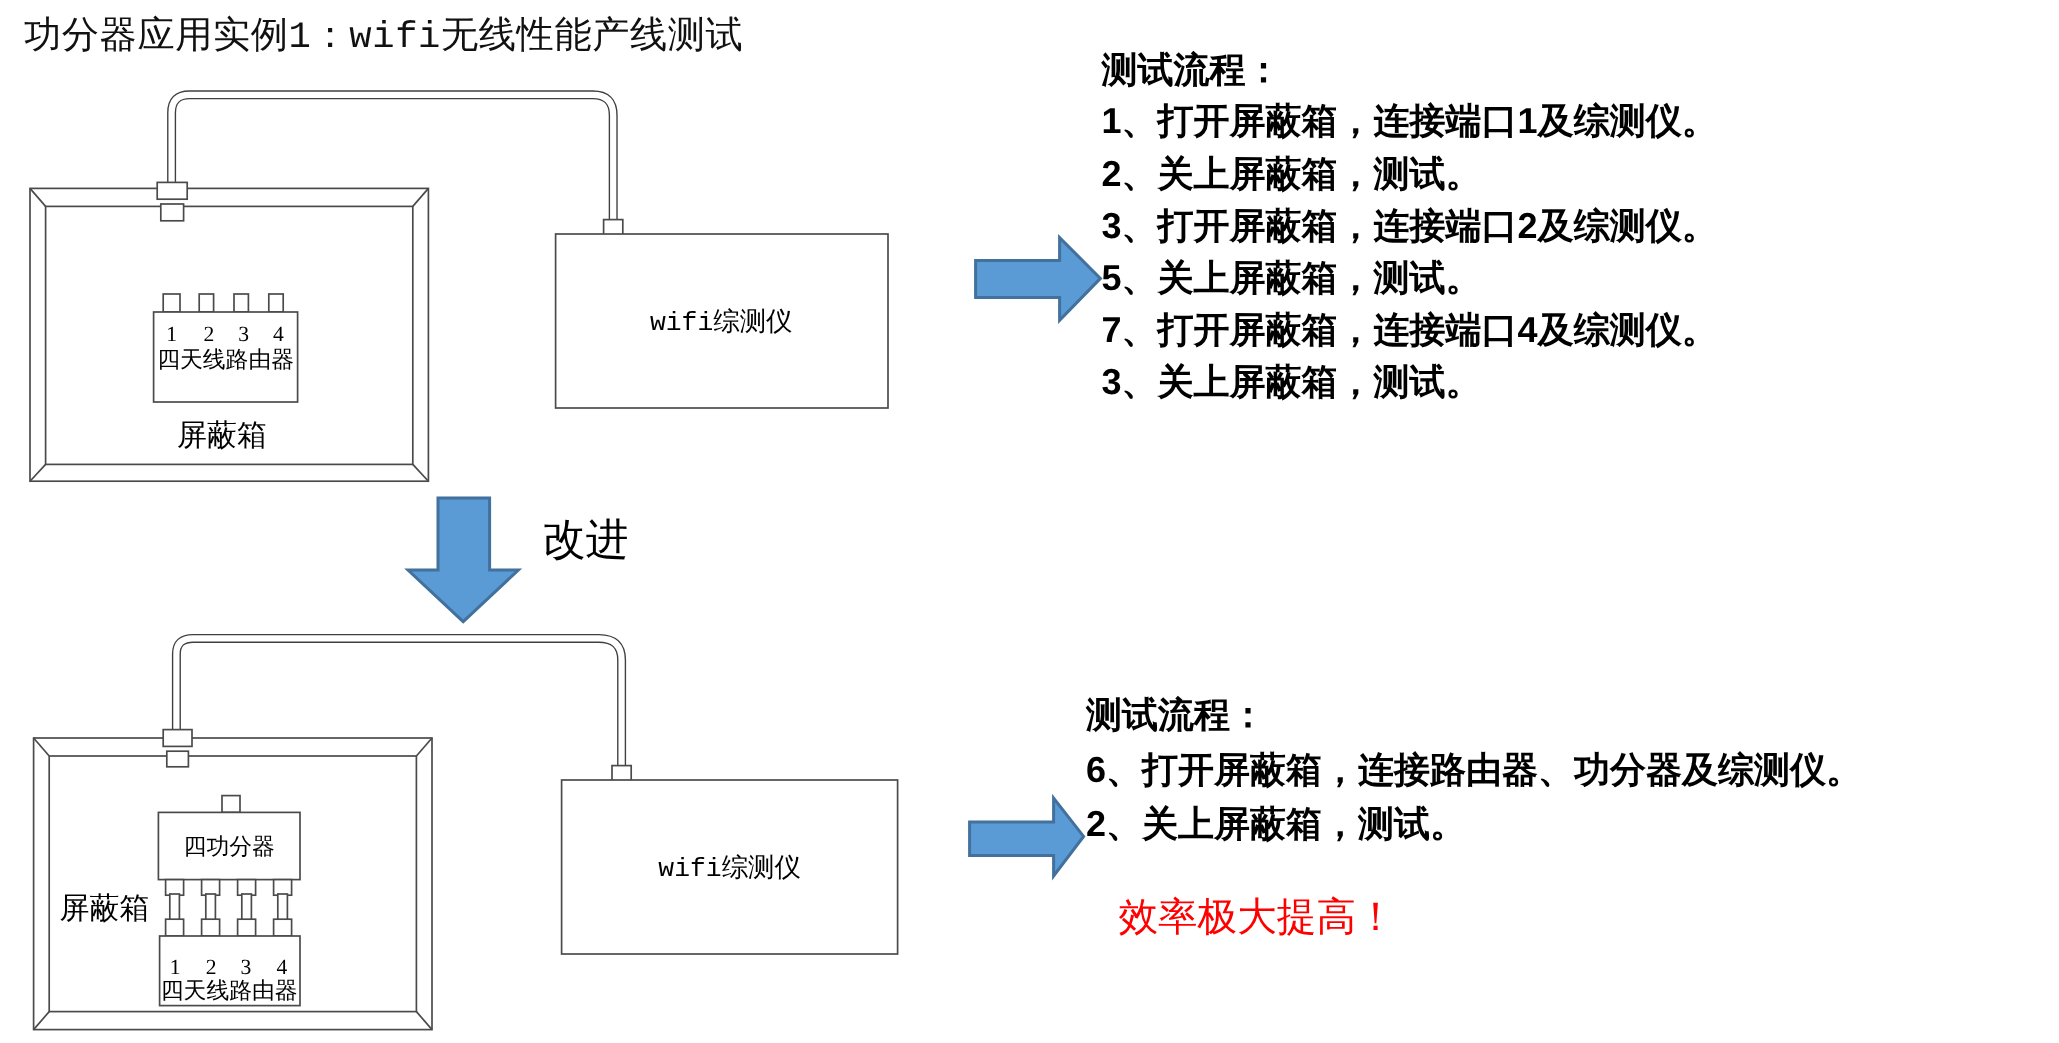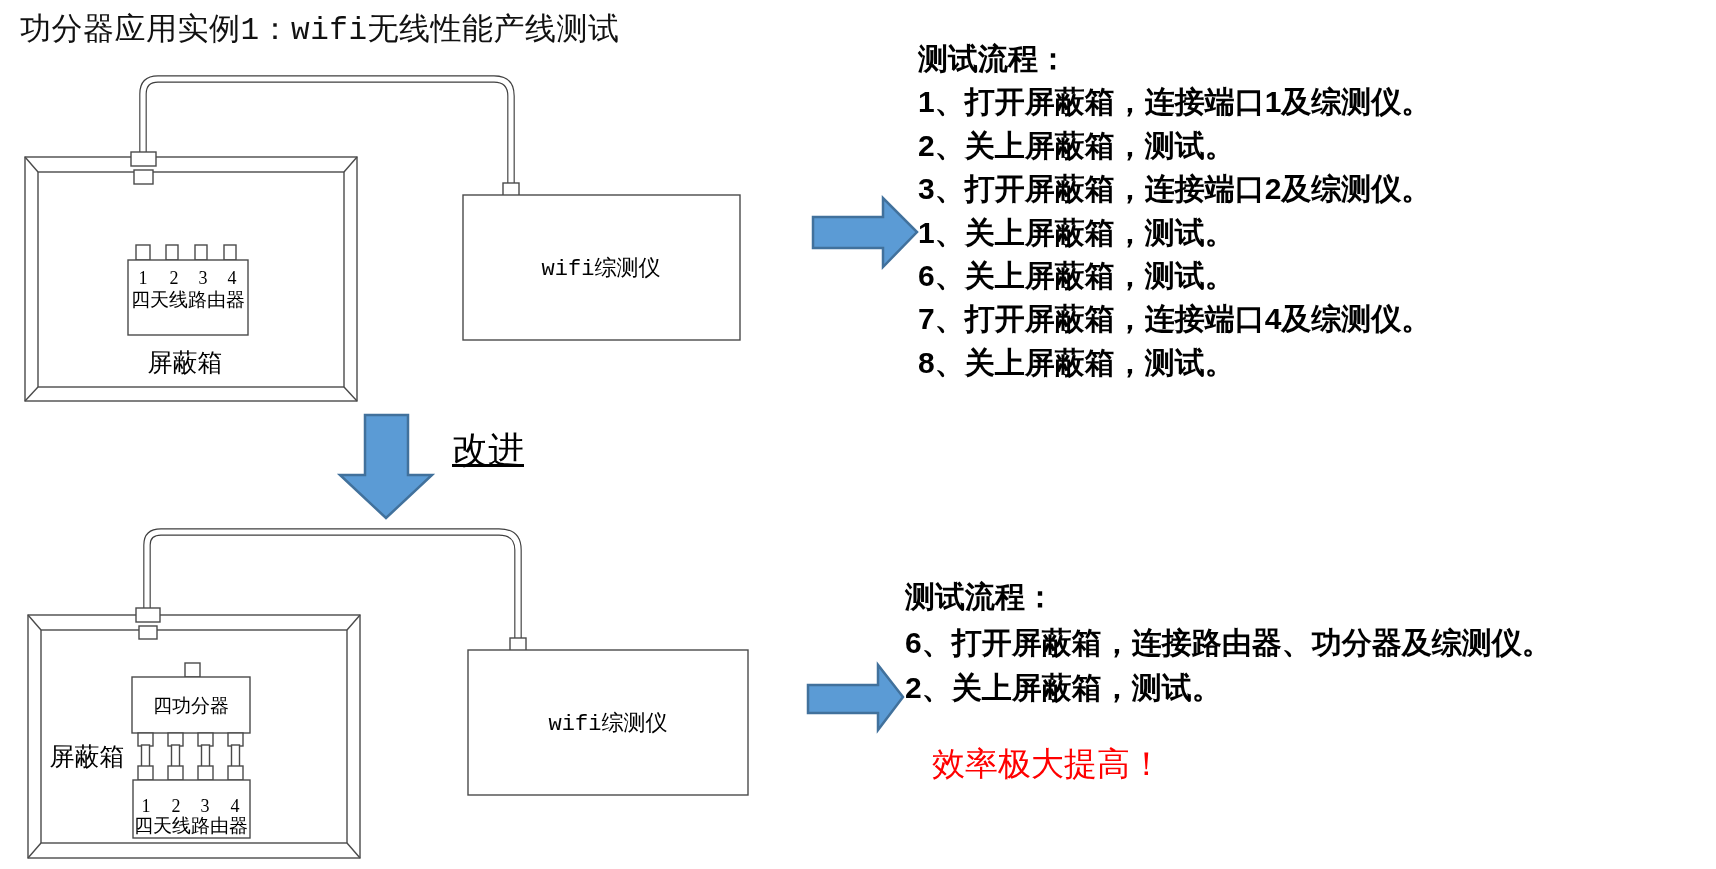--- a/index.html
+++ b/index.html
@@ -67,30 +67,29 @@
 
 <svg class="abs" style="left:805px;top:193px;" width="120" height="80" viewBox="0 0 120 80">
   <polygon class="arrow" points="8,24 78,24 78,5 112,39 78,74 78,55 8,55"></polygon>
 </svg>
 
 <div class="abs proc" style="left:918px;top:37px;">
   <div class="line">测试流程：</div>
   <div class="line">1、打开屏蔽箱，连接端口1及综测仪。</div>
   <div class="line">2、关上屏蔽箱，测试。</div>
   <div class="line">3、打开屏蔽箱，连接端口2及综测仪。</div>
-  <div class="line">1、关上屏蔽箱，测试。</div>
-  <div class="line">6、关上屏蔽箱，测试。</div>
+  <div class="line">5、关上屏蔽箱，测试。</div>
   <div class="line">7、打开屏蔽箱，连接端口4及综测仪。</div>
-  <div class="line">8、关上屏蔽箱，测试。</div>
+  <div class="line">3、关上屏蔽箱，测试。</div>
 </div>
 
 <svg class="abs" style="left:330px;top:410px;" width="110" height="112" viewBox="0 0 110 112">
   <polygon class="arrow" points="35,5 78,5 78,65 102,65 56,108 10,65 35,65"></polygon>
 </svg>
-<div class="abs improve-label" style="left:452px;top:426px;text-decoration:underline;">改进</div>
+<div class="abs improve-label" style="left:452px;top:426px;">改进</div>
 
 <svg class="abs" style="left:0;top:460px;" width="770" height="409" viewBox="0 0 770 409">
 
   <path class="cable-outer" d="M 192,205 L 192,200 Q 192,191 183,191 L 160,191 Q 147,191 147,180 L 147,85 Q 147,72 161,72 L 499,72 Q 518,72 518,90 L 518,180"></path>
   <path class="cable-inner" d="M 192,205 L 192,200 Q 192,191 183,191 L 160,191 Q 147,191 147,180 L 147,85 Q 147,72 161,72 L 499,72 Q 518,72 518,90 L 518,180"></path>
 
   <rect class="diag-rect" x="28" y="155" width="332" height="243" fill="none"></rect>
   <rect class="diag-rect" x="41" y="170" width="306" height="213" fill="none"></rect>
   <line class="diag-line" x1="28" y1="155" x2="41" y2="170"></line>
   <line class="diag-line" x1="360" y1="155" x2="347" y2="170"></line>

